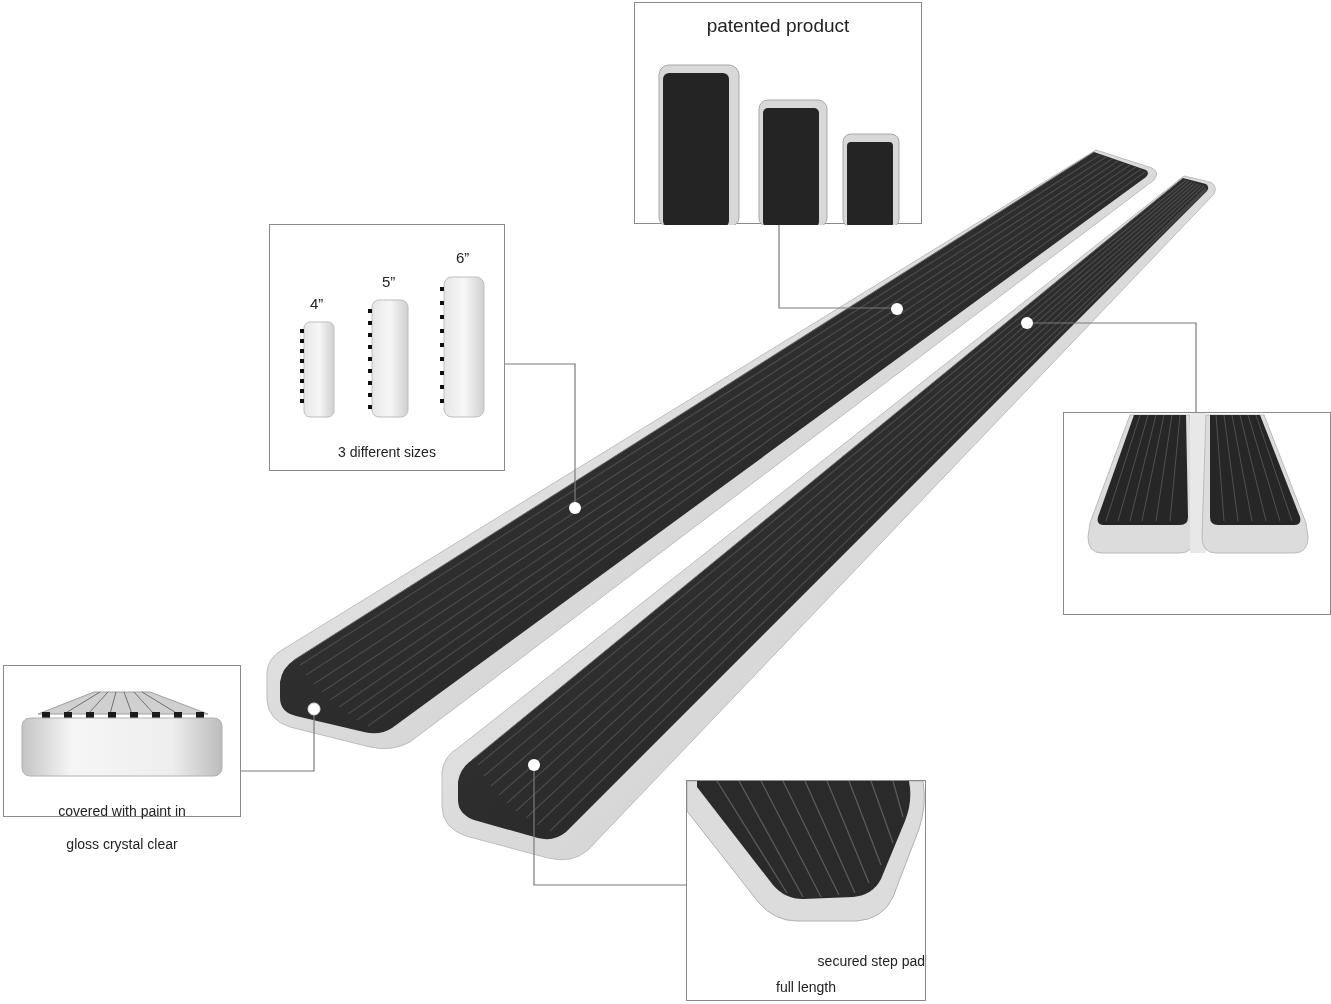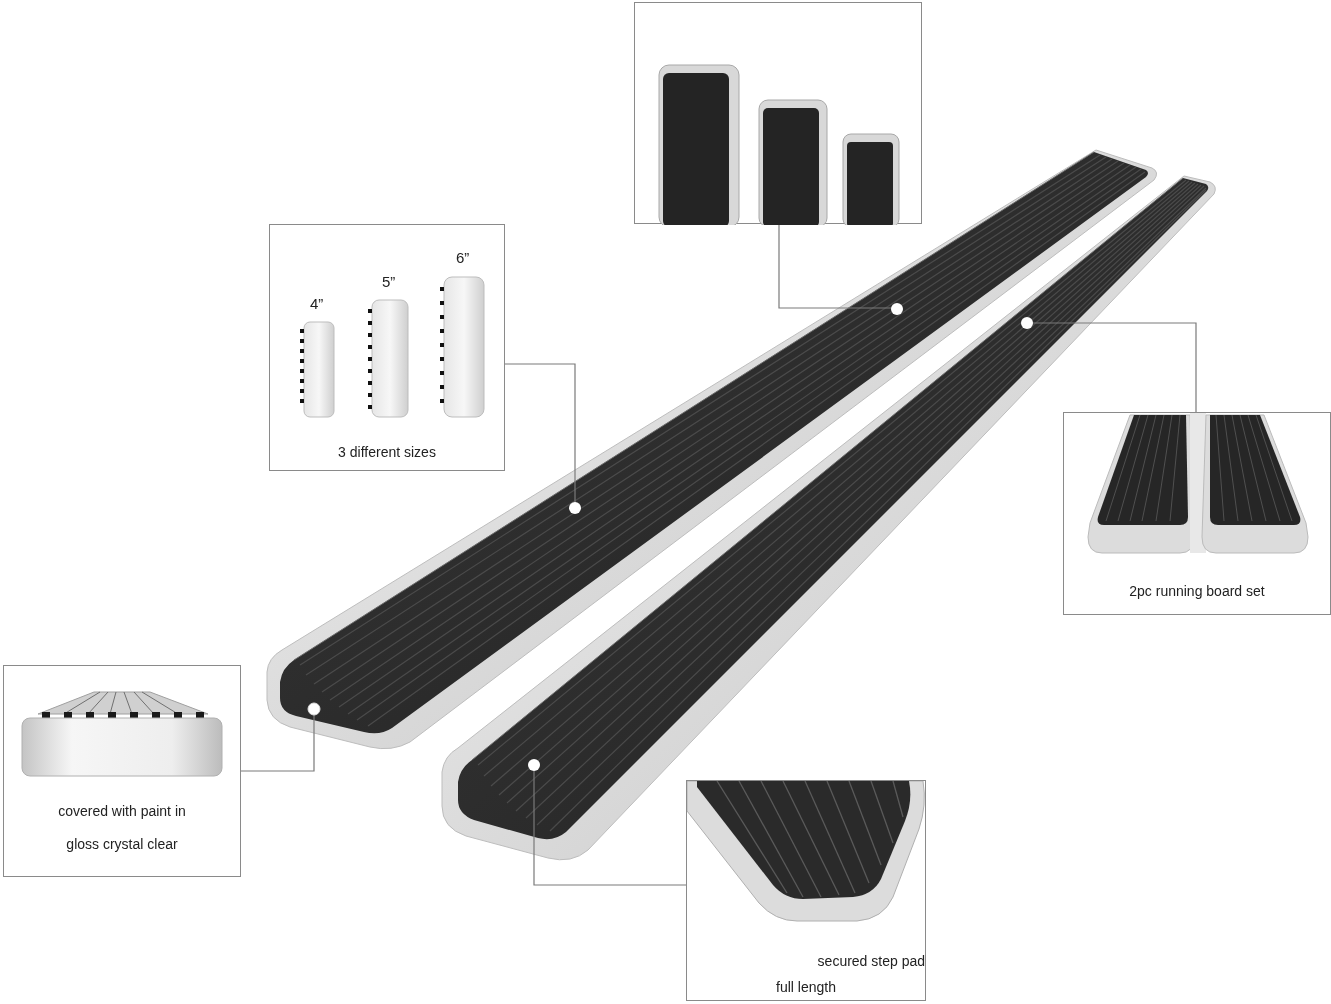--- a/index.html
+++ b/index.html
@@ -87,20 +87,21 @@
   <g fill="#ffffff">
     <circle cx="897" cy="309" r="6"></circle>
     <circle cx="575" cy="508" r="6"></circle>
     <circle cx="1027" cy="323" r="6"></circle>
     <circle cx="314" cy="709" r="6" stroke="#e0e0e0" stroke-width="1"></circle>
     <circle cx="534" cy="765" r="6"></circle>
   </g>
 </svg>
 
 <div class="callout" style="left:634px; top:2px; width:288px; height:222px;">
+  <div class="caption" style="top:12px; font-size:19px;">patented product</div>
   <svg width="288" height="222" viewBox="0 0 288 222">
     <g>
       <rect x="24" y="62" width="80" height="162" rx="10" fill="#d8d8d8" stroke="#a8a8a8"></rect>
       <rect x="28" y="70" width="66" height="154" rx="6" fill="#242424"></rect>
     </g>
     <g>
       <rect x="124" y="97" width="68" height="127" rx="9" fill="#d8d8d8" stroke="#a8a8a8"></rect>
       <rect x="128" y="105" width="56" height="119" rx="5" fill="#242424"></rect>
     </g>
     <g>
@@ -188,24 +189,23 @@
       <g stroke="#505050" stroke-width="1">
           <line x1="152" y1="2" x2="160" y2="108"></line>
           <line x1="160" y1="2" x2="174" y2="108"></line>
           <line x1="168" y1="2" x2="188" y2="108"></line>
           <line x1="176" y1="2" x2="202" y2="108"></line>
           <line x1="184" y1="2" x2="216" y2="108"></line>
           <line x1="192" y1="2" x2="228" y2="108"></line>
         </g>
     </g>
   </svg>
-  <div class="caption" style="top:168px;">2pc running board set</div>
-</div>
-
-<div class="callout" style="left:3px; top:665px; width:238px; height:212px;">
+</div>
+
+<div class="callout" style="left:3px; top:665px; width:238px; height:152px;">
   <svg width="238" height="188" viewBox="0 0 238 188">
     <defs>
       <linearGradient id="capface" x1="0" y1="0" x2="1" y2="0">
         <stop offset="0" stop-color="#c4c4c4"></stop>
         <stop offset="0.25" stop-color="#f6f6f6"></stop>
         <stop offset="0.75" stop-color="#eeeeee"></stop>
         <stop offset="1" stop-color="#bcbcbc"></stop>
       </linearGradient>
     </defs>
     <path d="M 34 48 L 90 26 L 146 26 L 204 48 Z" fill="#d0d0d0" stroke="#a0a0a0"></path>

